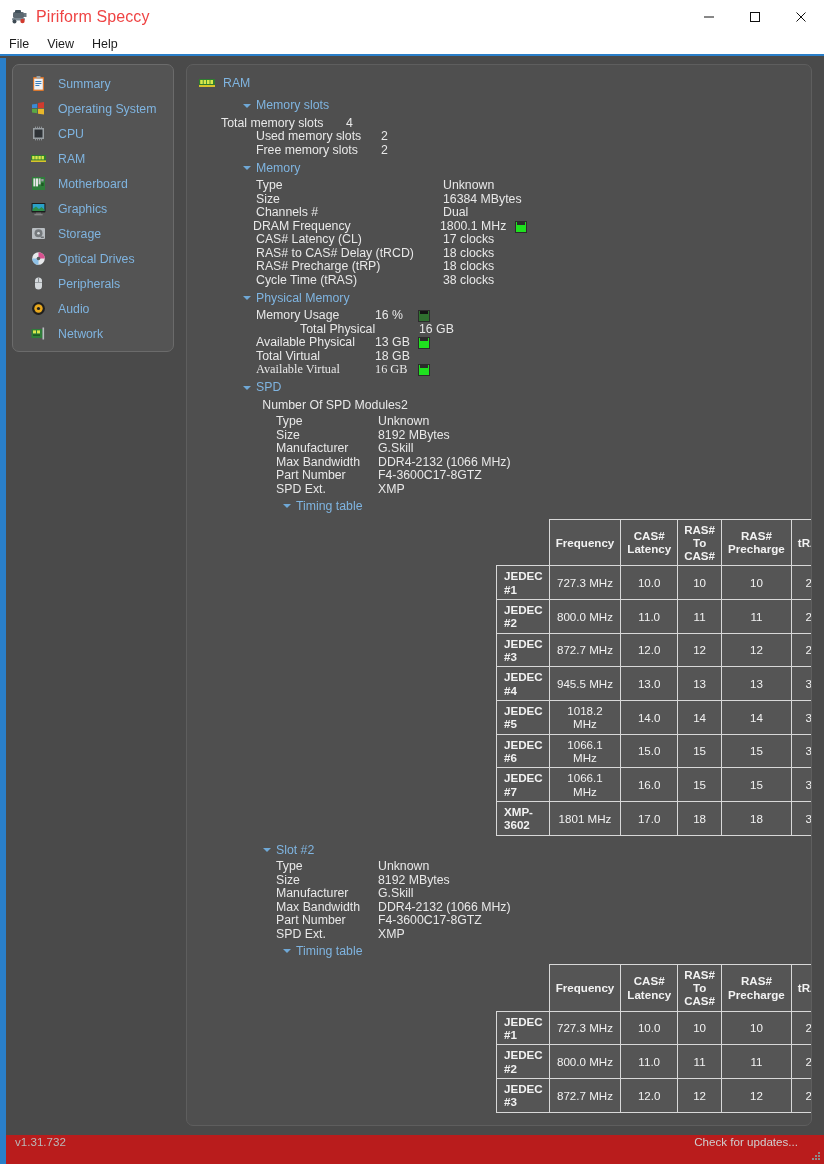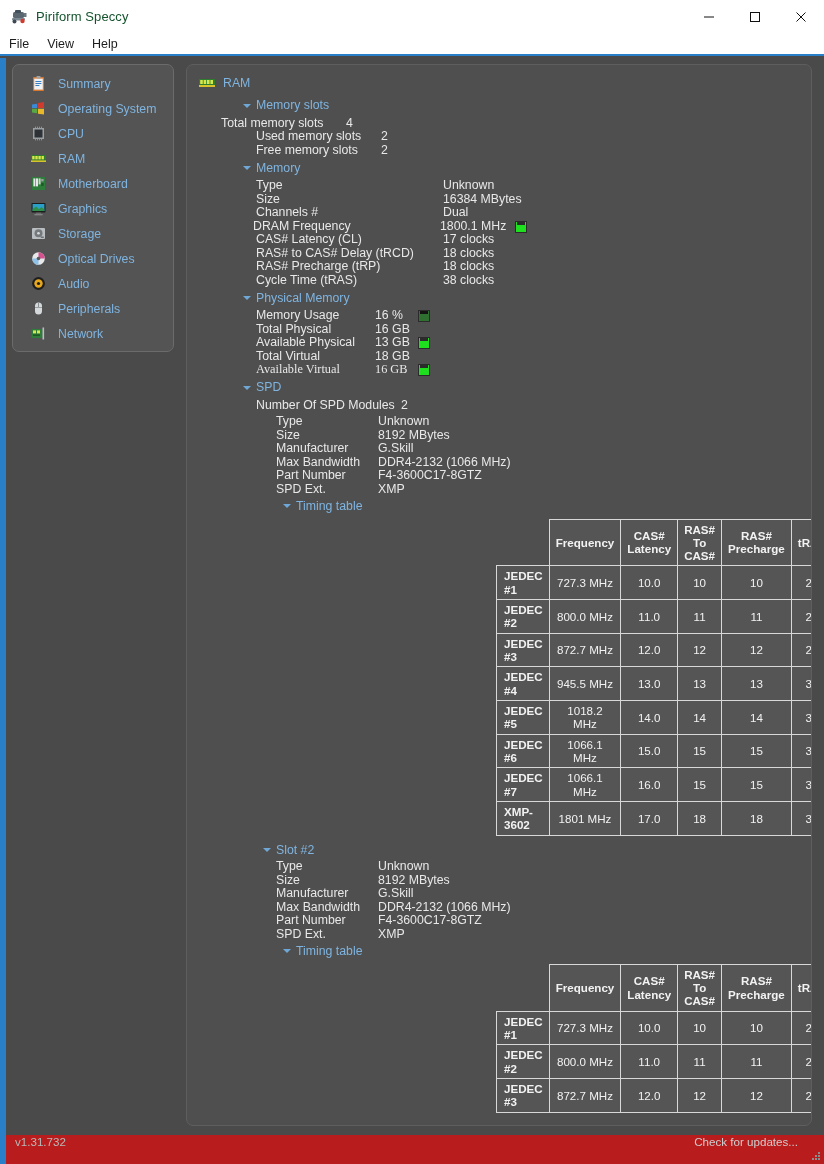--- a/index.html
+++ b/index.html
@@ -23,22 +23,22 @@
     display: flex; align-items: center;
     position: relative;
   }
   .title-icon {
     width: 18px; height: 18px;
     margin-left: 10px; margin-right: 8px;
     position: relative;
     flex: none;
   }
   .title-text {
-    font-size: 13px;
-    color: #14532d;
+    font-size: 16px;
+    color: #ef4444;
     letter-spacing: 0.1px;
   }
   .win-controls {
     position: absolute; right: 0; top: 0;
     height: 33px; display: flex;
   }
   .win-btn {
     width: 46px; height: 33px;
     display: flex; align-items: center; justify-content: center;
     color: #101010;
@@ -378,37 +378,37 @@
             <path d="M8.5 14.8 A6.3 6.3 0 0 1 2.2 8.5 L8.5 8.5 Z" fill="#8fc2e8"></path>
             <circle cx="8.5" cy="8.5" r="1.8" fill="#575b5e"></circle>
           </svg>
         </span>
         <span class="nav-label">Optical Drives</span>
       </div>
 
       <div class="nav-item">
         <span class="nav-icon">
           <svg width="17" height="17" viewBox="0 0 17 17">
+            <rect x="5" y="2.5" width="7" height="12" rx="3.5" fill="#d5d9dc"></rect>
+            <line x1="8.5" y1="2.5" x2="8.5" y2="7" stroke="#8b9094" stroke-width="1"></line>
+            <rect x="5" y="7" width="7" height="0.8" fill="#8b9094"></rect>
+          </svg>
+        </span>
+        <span class="nav-label">Peripherals</span>
+      </div>
+
+      <div class="nav-item">
+        <span class="nav-icon">
+          <svg width="17" height="17" viewBox="0 0 17 17">
             <circle cx="8.5" cy="8.5" r="6.4" fill="#1e1e1e"></circle>
             <circle cx="8.5" cy="8.5" r="4.2" fill="#e8a81d"></circle>
             <circle cx="8.5" cy="8.5" r="1.6" fill="#1e1e1e"></circle>
           </svg>
         </span>
         <span class="nav-label">Audio</span>
-      </div>
-
-      <div class="nav-item">
-        <span class="nav-icon">
-          <svg width="17" height="17" viewBox="0 0 17 17">
-            <rect x="5" y="2.5" width="7" height="12" rx="3.5" fill="#d5d9dc"></rect>
-            <line x1="8.5" y1="2.5" x2="8.5" y2="7" stroke="#8b9094" stroke-width="1"></line>
-            <rect x="5" y="7" width="7" height="0.8" fill="#8b9094"></rect>
-          </svg>
-        </span>
-        <span class="nav-label">Peripherals</span>
       </div>
 
       <div class="nav-item">
         <span class="nav-icon">
           <svg width="17" height="17" viewBox="0 0 17 17">
             <rect x="1.5" y="4" width="11" height="9" fill="#2f7d3a"></rect>
             <rect x="3" y="5.4" width="3" height="3" fill="#d8e84a"></rect>
             <rect x="7" y="5.4" width="3" height="3" fill="#d8e84a"></rect>
             <rect x="3" y="9.4" width="7" height="1.6" fill="#1d5a24"></rect>
             <rect x="12.5" y="2.5" width="1.6" height="12" fill="#b9bec2"></rect>
@@ -495,21 +495,21 @@
         <div class="group-head" style="margin-left:56px;margin-top:4px;">
           <span class="arrow"></span>
           <span class="gtext">Physical Memory</span>
         </div>
         <div class="kv" style="margin-left:69px;margin-top:4px;">
           <span class="k" style="width:119px;display:inline-block;">Memory Usage</span>
           <span class="v" style="width:43px;display:inline-block;">16 %</span>
           <span class="chip" style="margin-left:0;"><span class="chipicon dark"></span></span>
         </div>
         <div class="kv" style="margin-left:69px;">
-          <span class="k" style="width:119px;display:inline-block;">Total Physical</span>
+          <span class="k" style="width:119px;display:inline-block;margin-left:44px;">Total Physical</span>
           <span class="v" style="width:43px;display:inline-block;">16 GB</span>
         </div>
         <div class="kv" style="margin-left:69px;">
           <span class="k" style="width:119px;display:inline-block;">Available Physical</span>
           <span class="v" style="width:43px;display:inline-block;">13 GB</span>
           <span class="chip" style="margin-left:0;"><span class="chipicon"></span></span>
         </div>
         <div class="kv" style="margin-left:69px;">
           <span class="k" style="width:119px;display:inline-block;">Total Virtual</span>
           <span class="v" style="width:43px;display:inline-block;">18 GB</span>
@@ -518,21 +518,21 @@
           <span class="k" style="width:119px;display:inline-block;">Available Virtual</span>
           <span class="v" style="width:43px;display:inline-block;">16 GB</span>
           <span class="chip" style="margin-left:0;"><span class="chipicon"></span></span>
         </div>
 
         <div class="group-head" style="margin-left:56px;margin-top:4px;">
           <span class="arrow"></span>
           <span class="gtext">SPD</span>
         </div>
         <div class="kv" style="margin-left:69px;margin-top:4px;">
-          <span class="k" style="width:145px;display:inline-block;">Number Of SPD Modules</span>
+          <span class="k" style="width:145px;display:inline-block;text-align:right;">Number Of SPD Modules</span>
           <span class="v">2</span>
         </div>
 
         <div class="kv" style="margin-left:89px;margin-top:3px;">
           <span class="k" style="width:102px;display:inline-block;">Type</span>
           <span class="v">Unknown</span>
         </div>
         <div class="kv" style="margin-left:89px;">
           <span class="k" style="width:102px;display:inline-block;">Size</span>
           <span class="v">8192 MBytes</span>

